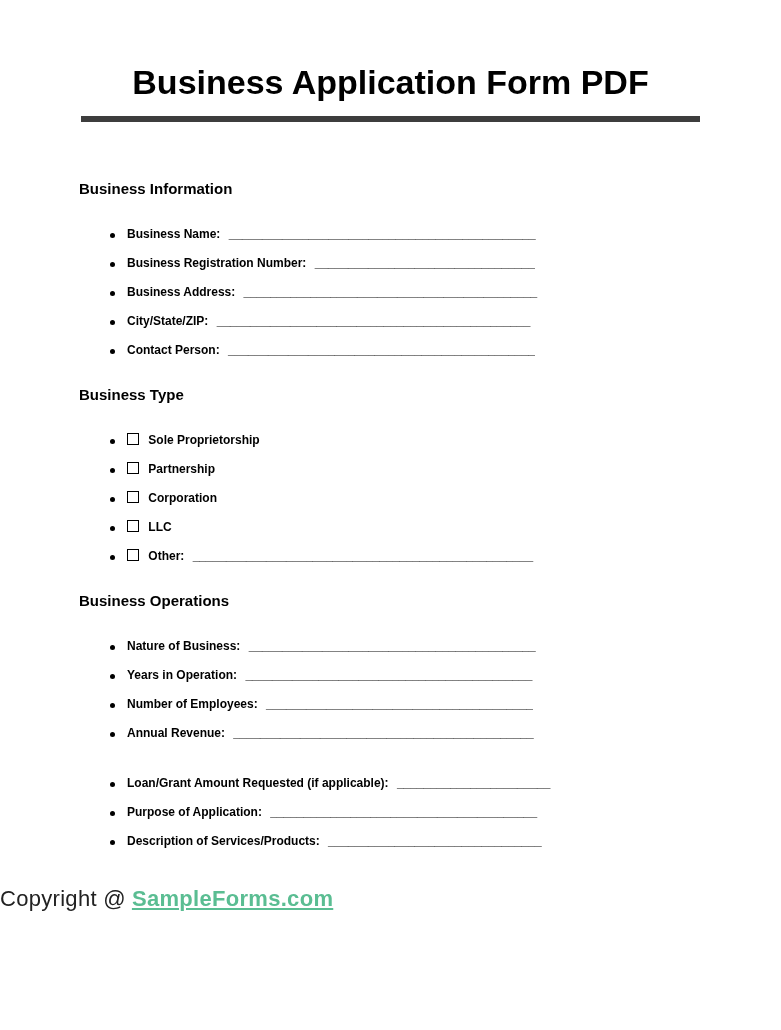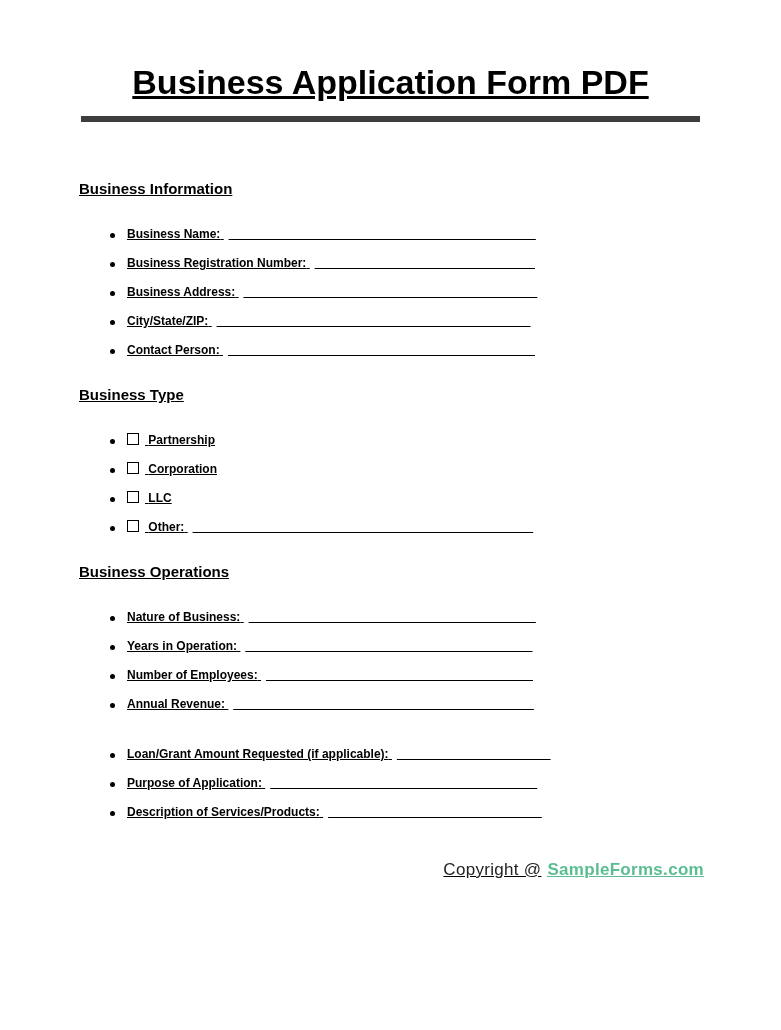--- a/index.html
+++ b/index.html
@@ -4,21 +4,20 @@
 <style>
   html, body { margin: 0; padding: 0; background: #ffffff; }
   .page {
     position: relative;
     width: 781px;
     height: 1030px;
     background: #ffffff;
     overflow: hidden;
     font-family: "Liberation Sans", "DejaVu Sans", sans-serif;
     color: #000000;
-    text-decoration: underline;
   }
   .title {
     margin: 63px 70px 0 70px;
     font-size: 34px;
     line-height: 39px;
     font-weight: bold;
     text-align: center;
     color: #000000;
     letter-spacing: 0px;
   }
@@ -70,22 +69,21 @@
     background: #ffffff;
   }
   .blank {
     margin-left: 5px;
     letter-spacing: 0;
     font-weight: bold;
   }
   .footer {
     margin-top: 31px;
     padding-right: 77px;
-    text-align: right;
-    font-size: 17px;
+    font-size: 22px;
     line-height: 24px;
     letter-spacing: 0.3px;
   }
   .copyright { color: #222222; }
   .brand-link {
     color: #5abd92;
     font-weight: bold;
     text-decoration: underline;
     margin-left: 6px;
     cursor: pointer;
@@ -131,20 +129,25 @@
         </li>
       </ul>
     </div>
 
     <div class="section">
       <h2>Business Type</h2>
       <ul class="field-list">
         <li>
           <span class="bullet"></span>
           <span class="checkbox"></span>
+          <span>Sole Proprietorship</span>
+        </li>
+        <li>
+          <span class="bullet"></span>
+          <span class="checkbox"></span>
           <span>Partnership</span>
         </li>
         <li>
           <span class="bullet"></span>
           <span class="checkbox"></span>
           <span>Corporation</span>
         </li>
         <li>
           <span class="bullet"></span>
           <span class="checkbox"></span>

